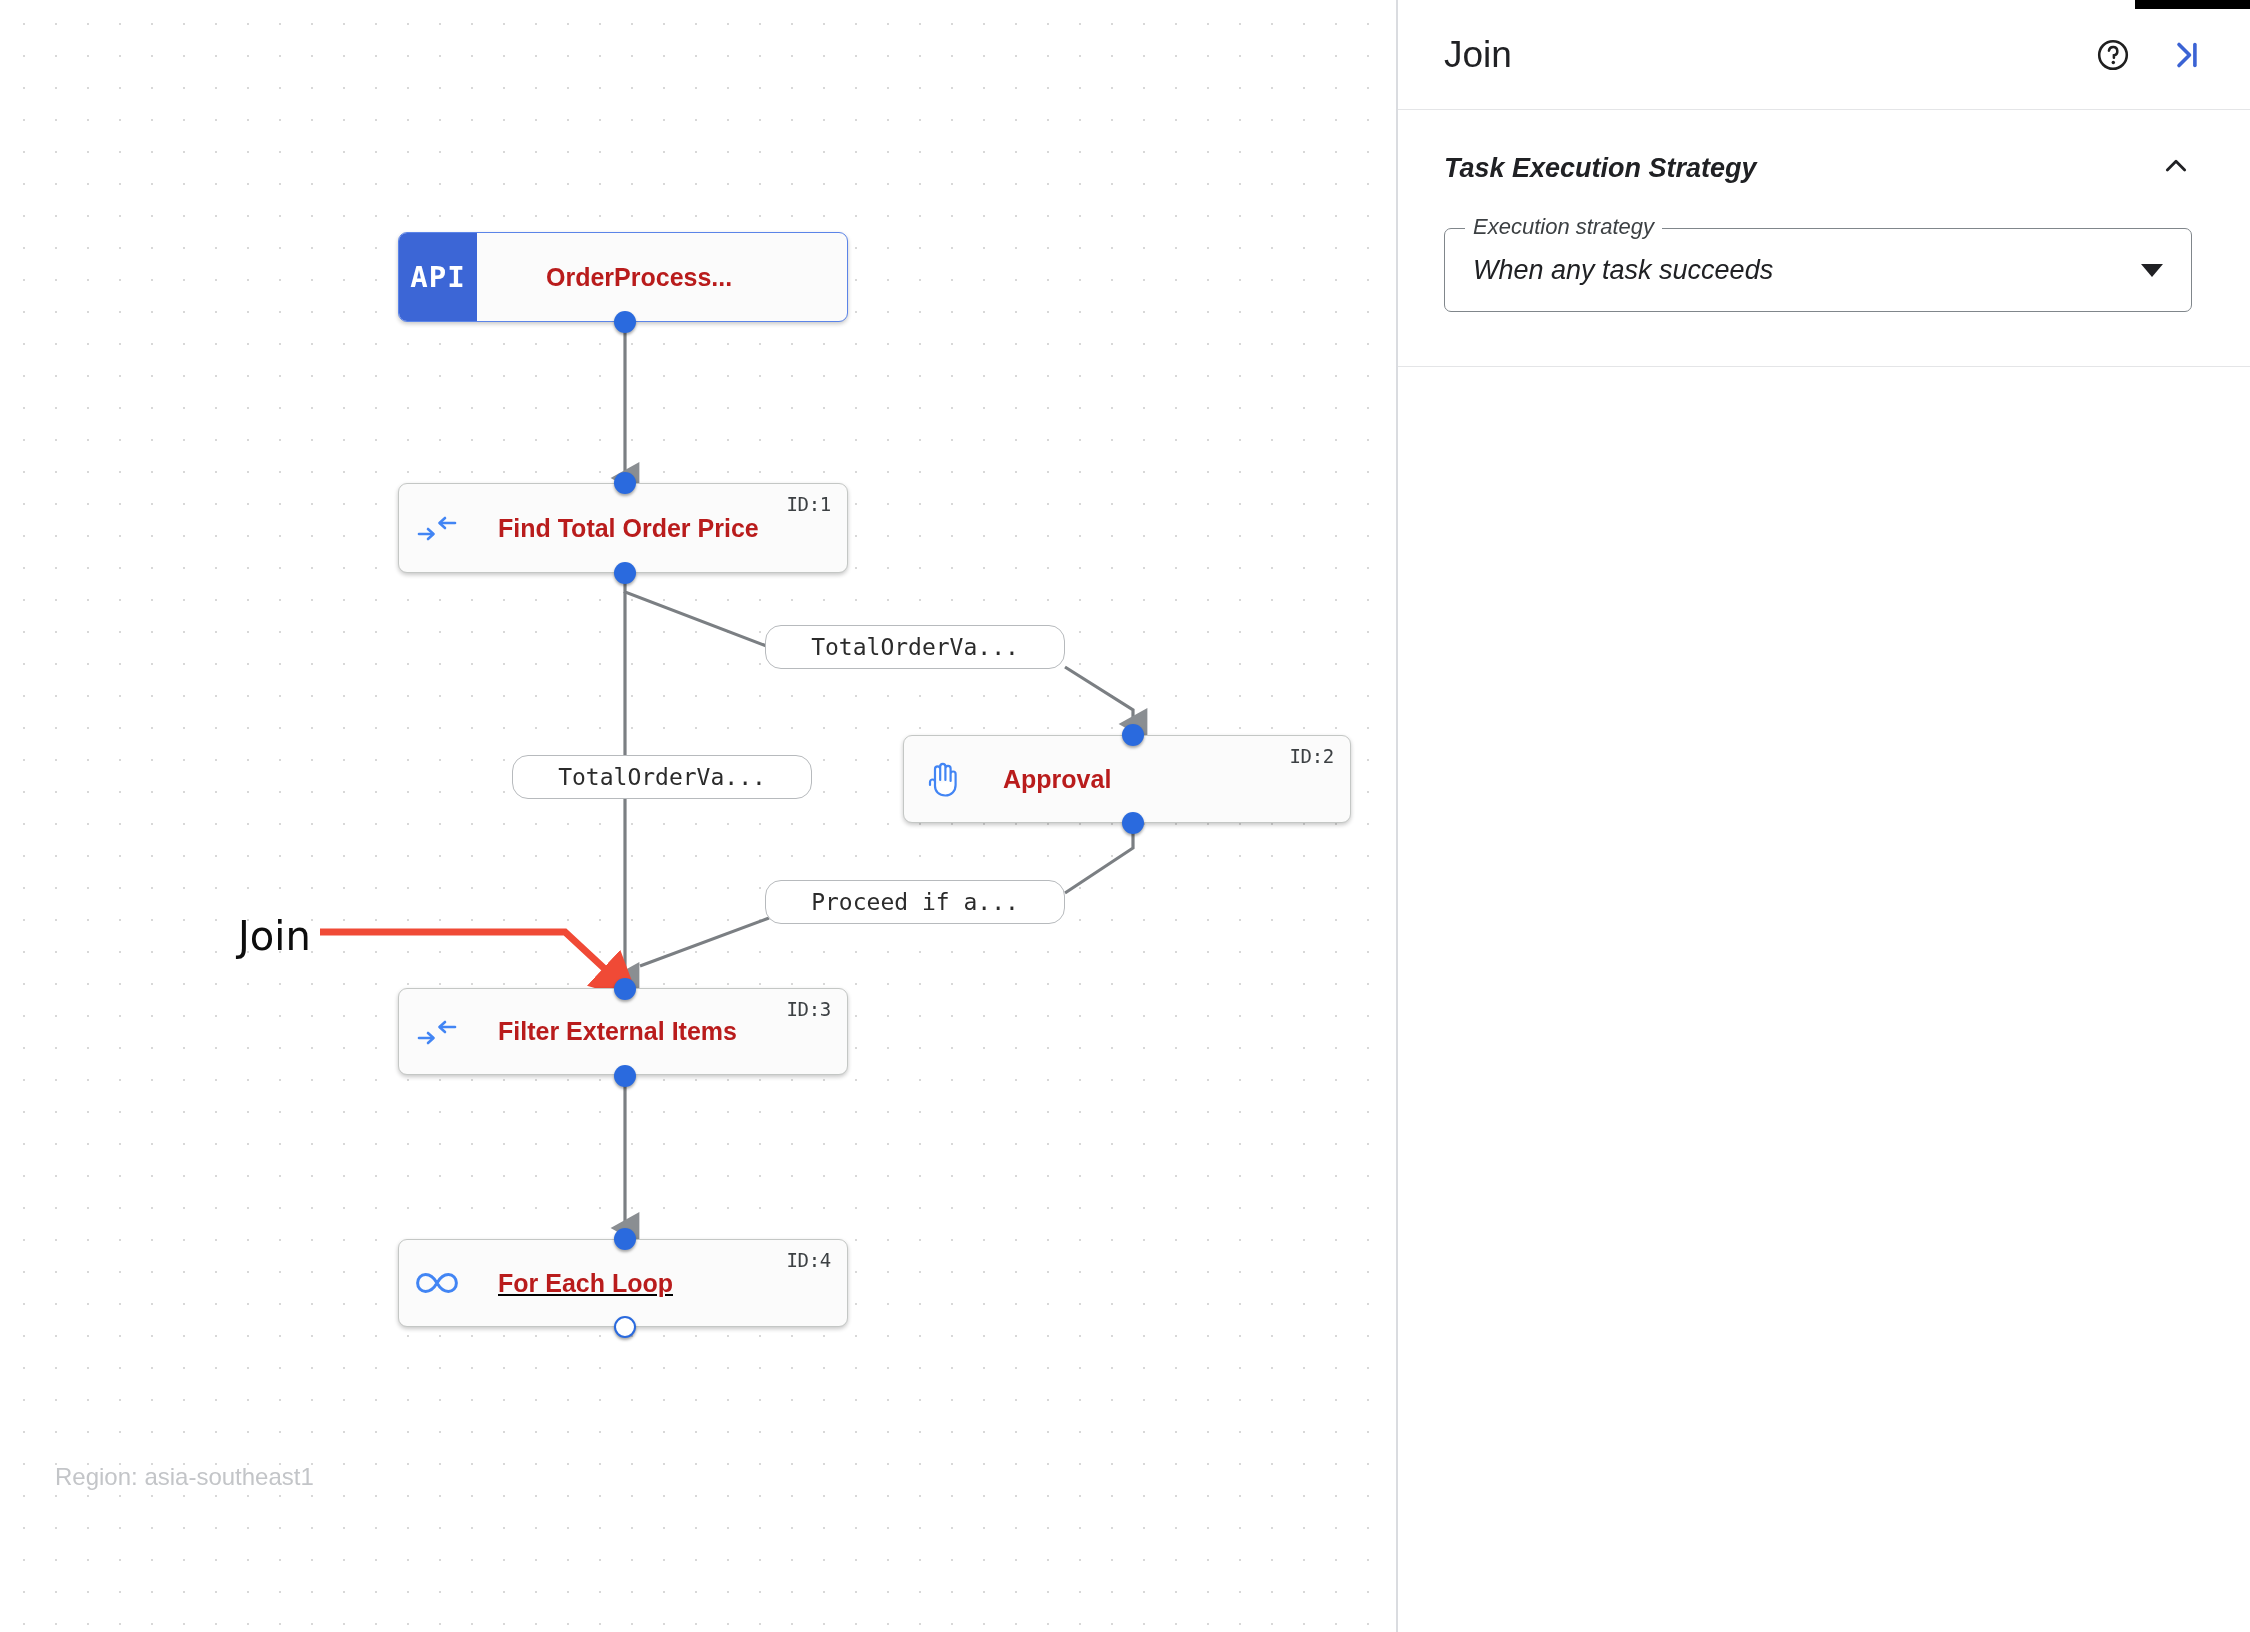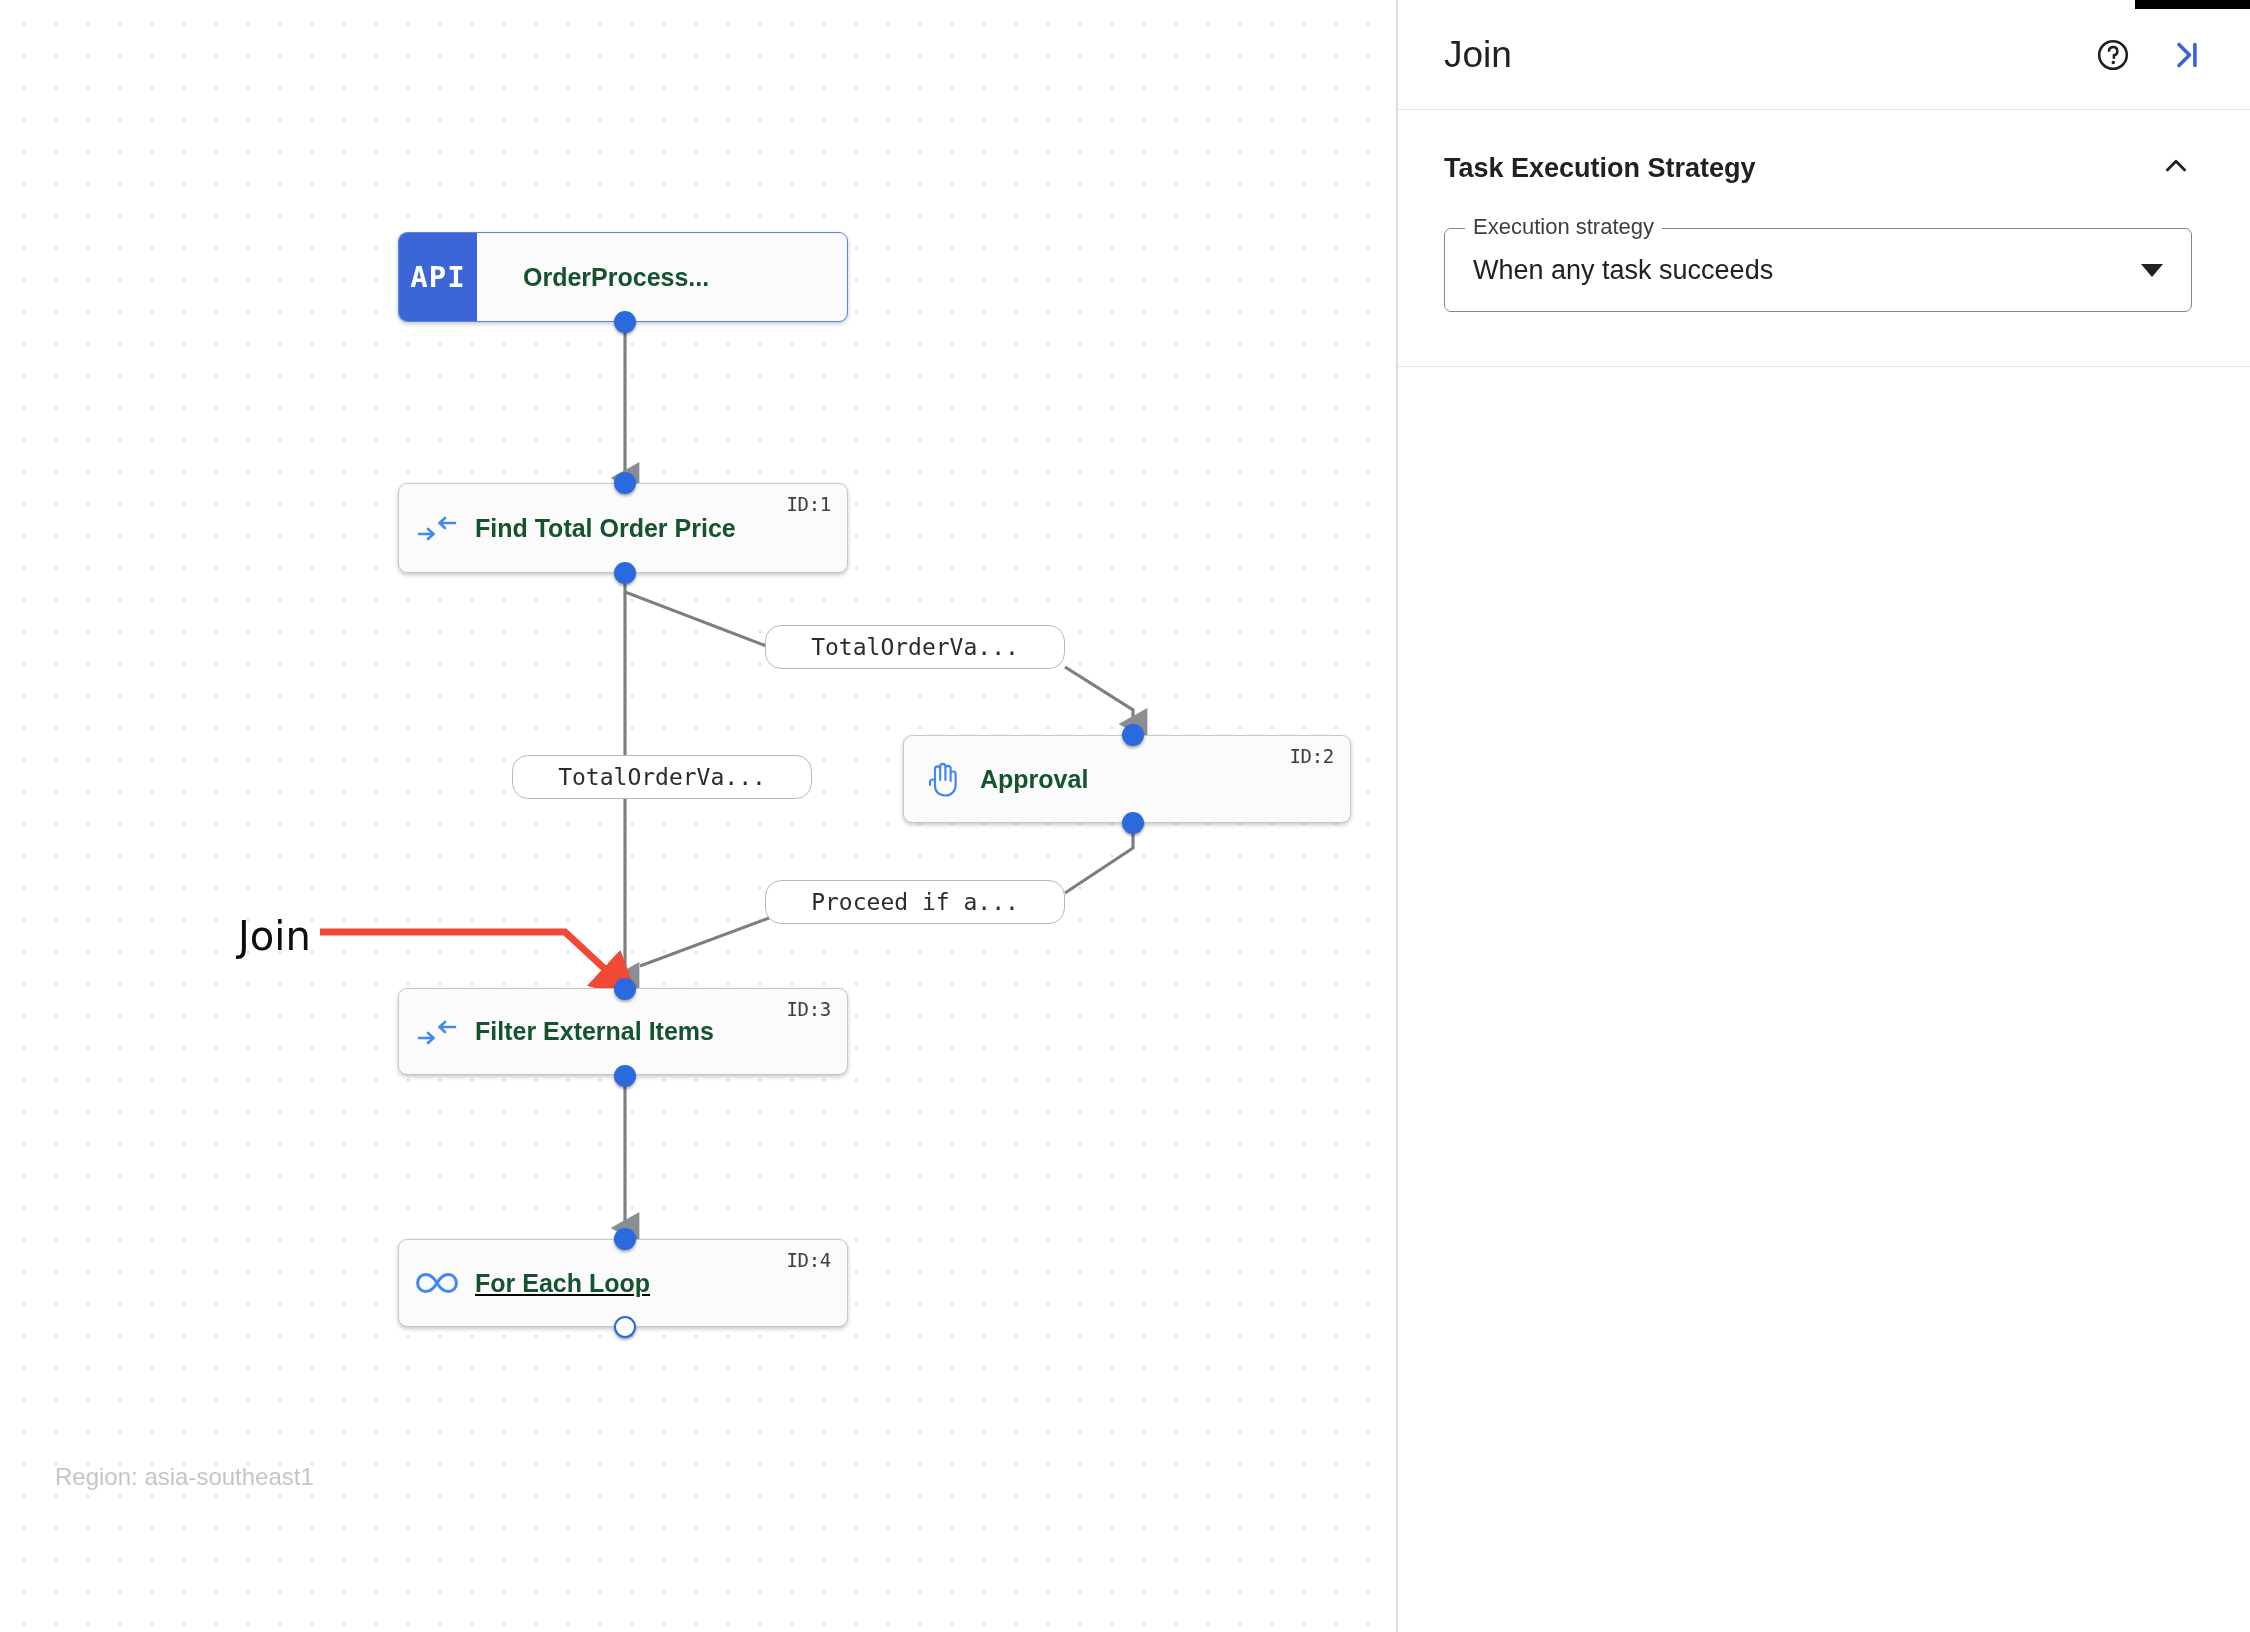--- a/index.html
+++ b/index.html
@@ -88,22 +88,23 @@
     width: 76px;
     flex: 0 0 auto;
     display: flex;
     align-items: center;
     justify-content: center;
     color: #4285f4;
   }
   .node-title {
     font-size: 25px;
     font-weight: 700;
-    color: #14532d;
+    color: #b91c1c;
     white-space: nowrap;
+    margin-left: 23px;
   }
   .node.start .node-title {
     font-weight: 700;
     padding-left: 22px;
   }
   .node-id {
     position: absolute;
     top: 9px;
     right: 16px;
     font-size: 19px;
@@ -194,20 +195,21 @@
     align-items: center;
     justify-content: center;
     cursor: pointer;
   }
   #panel-body {
     padding: 0;
   }
   #section-wrap {
     border-bottom: 1.5px solid #e4e5e7;
     padding: 40px 58px 54px 46px;
+    font-style: italic;
   }
   #section-head {
     display: flex;
     align-items: center;
     margin-bottom: 42px;
   }
   #section-title {
     font-size: 27px;
     font-weight: 700;
     color: #202124;

